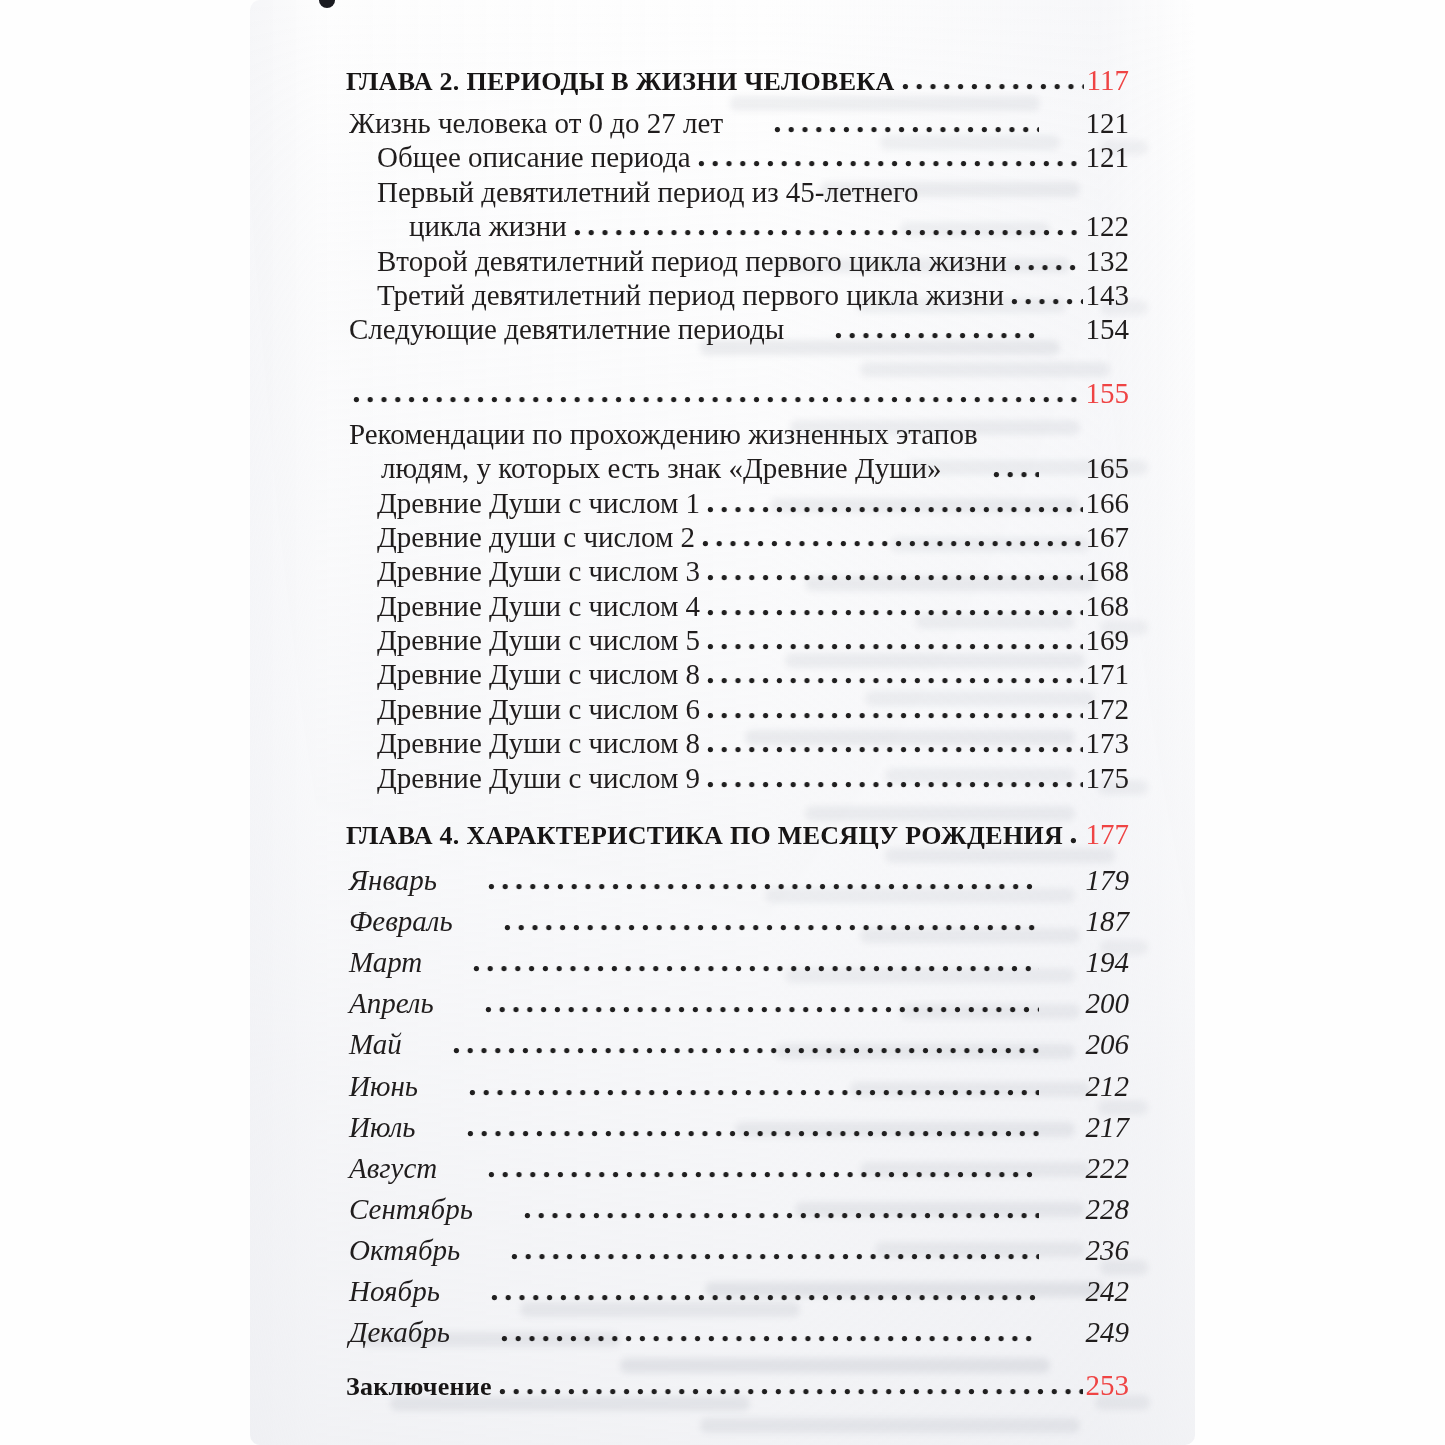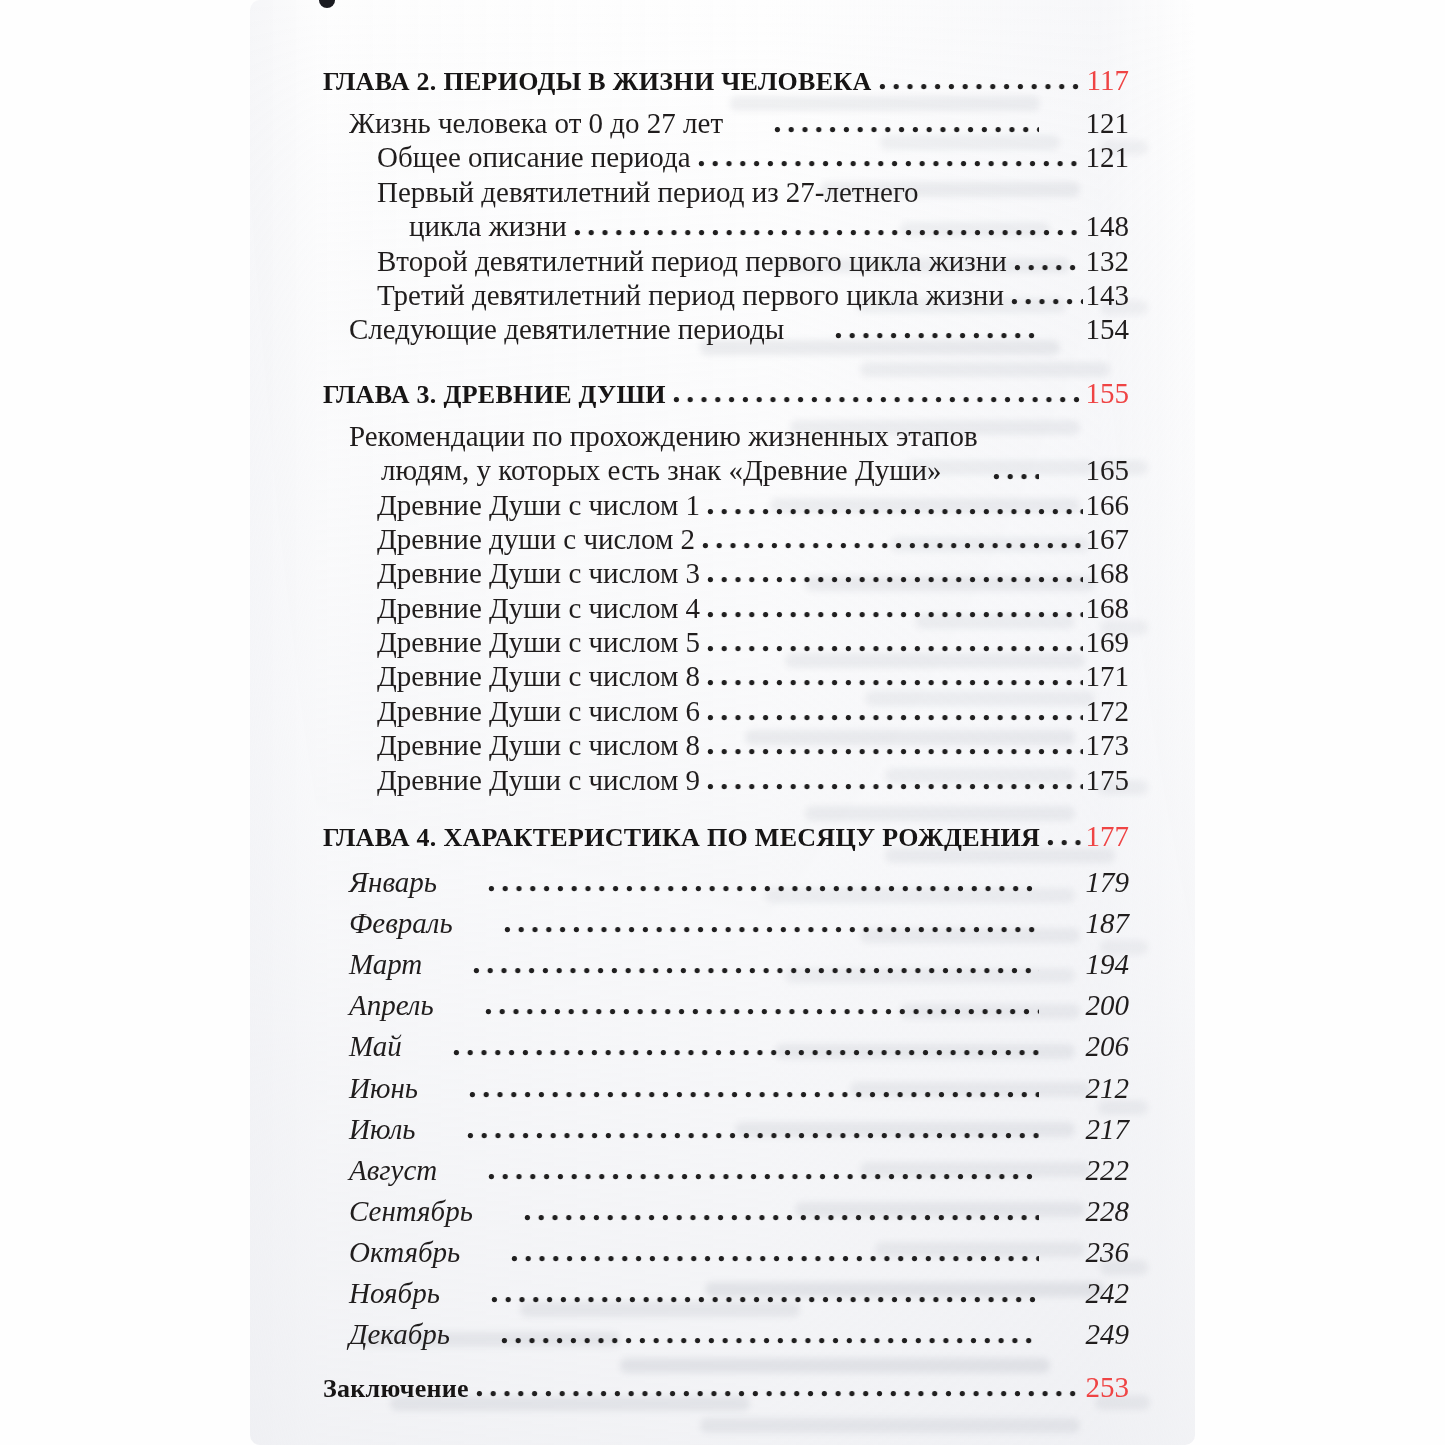--- a/index.html
+++ b/index.html
@@ -39,20 +39,21 @@
   #toc {
     position: absolute; left: 323px; top: 62px; width: 806px;
     color: #201d1d;
   }
   .h-row {
     display: flex; align-items: baseline;
     font-weight: bold; font-size: 26px; line-height: 36px;
     letter-spacing: 0.3px;
     margin-bottom: 6px;
     color: #171515;
+    margin-left: 23px;
   }
   .h-row .page { font-weight: 400; font-size: 29px; letter-spacing: 0; color: #ef4444; }
   .sec-1 .h-row { margin-top: 28px; }
   .sec-2 .h-row { margin-top: 21px; }
   .sec-3 .h-row { margin-top: 14px; }
   .row {
     display: flex; align-items: baseline;
     font-size: 29px; line-height: 34.4px; height: 34.4px;
     white-space: nowrap;
   }
@@ -136,46 +137,45 @@
           <span class="entry-text">Жизнь человека от 0 до 27 лет</span>
           <span class="leader"></span>
           <span class="page">121</span>
         </div>
         <div class="row lvl-2">
           <span class="entry-text">Общее описание периода</span>
           <span class="leader"></span>
           <span class="page">121</span>
         </div>
         <div class="row lvl-2">
-          <span class="entry-text">Первый девятилетний период из 27-летнего</span>
+          <span class="entry-text">Первый девятилетний период из 45-летнего</span>
         </div>
         <div class="row lvl-2 cont">
           <span class="entry-text">цикла жизни</span>
           <span class="leader"></span>
-          <span class="page">148</span>
+          <span class="page">122</span>
         </div>
         <div class="row lvl-2">
           <span class="entry-text">Второй девятилетний период первого цикла жизни</span>
           <span class="leader"></span>
           <span class="page">132</span>
         </div>
         <div class="row lvl-2">
           <span class="entry-text">Третий девятилетний период первого цикла жизни</span>
           <span class="leader"></span>
           <span class="page">143</span>
         </div>
         <div class="row lvl-1">
           <span class="entry-text">Следующие девятилетние периоды</span>
           <span class="leader"></span>
           <span class="page">154</span>
         </div>
       </div>
       <div class="section sec-1">
         <div class="h-row">
-          <span class="h-text">ГЛАВА 3. ДРЕВНИЕ ДУШИ</span>
           <span class="leader"></span>
           <span class="page">155</span>
         </div>
         <div class="row lvl-1">
           <span class="entry-text">Рекомендации по прохождению жизненных этапов</span>
         </div>
         <div class="row lvl-1 cont">
           <span class="entry-text">людям, у которых есть знак «Древние Души»</span>
           <span class="leader"></span>
           <span class="page">165</span>

